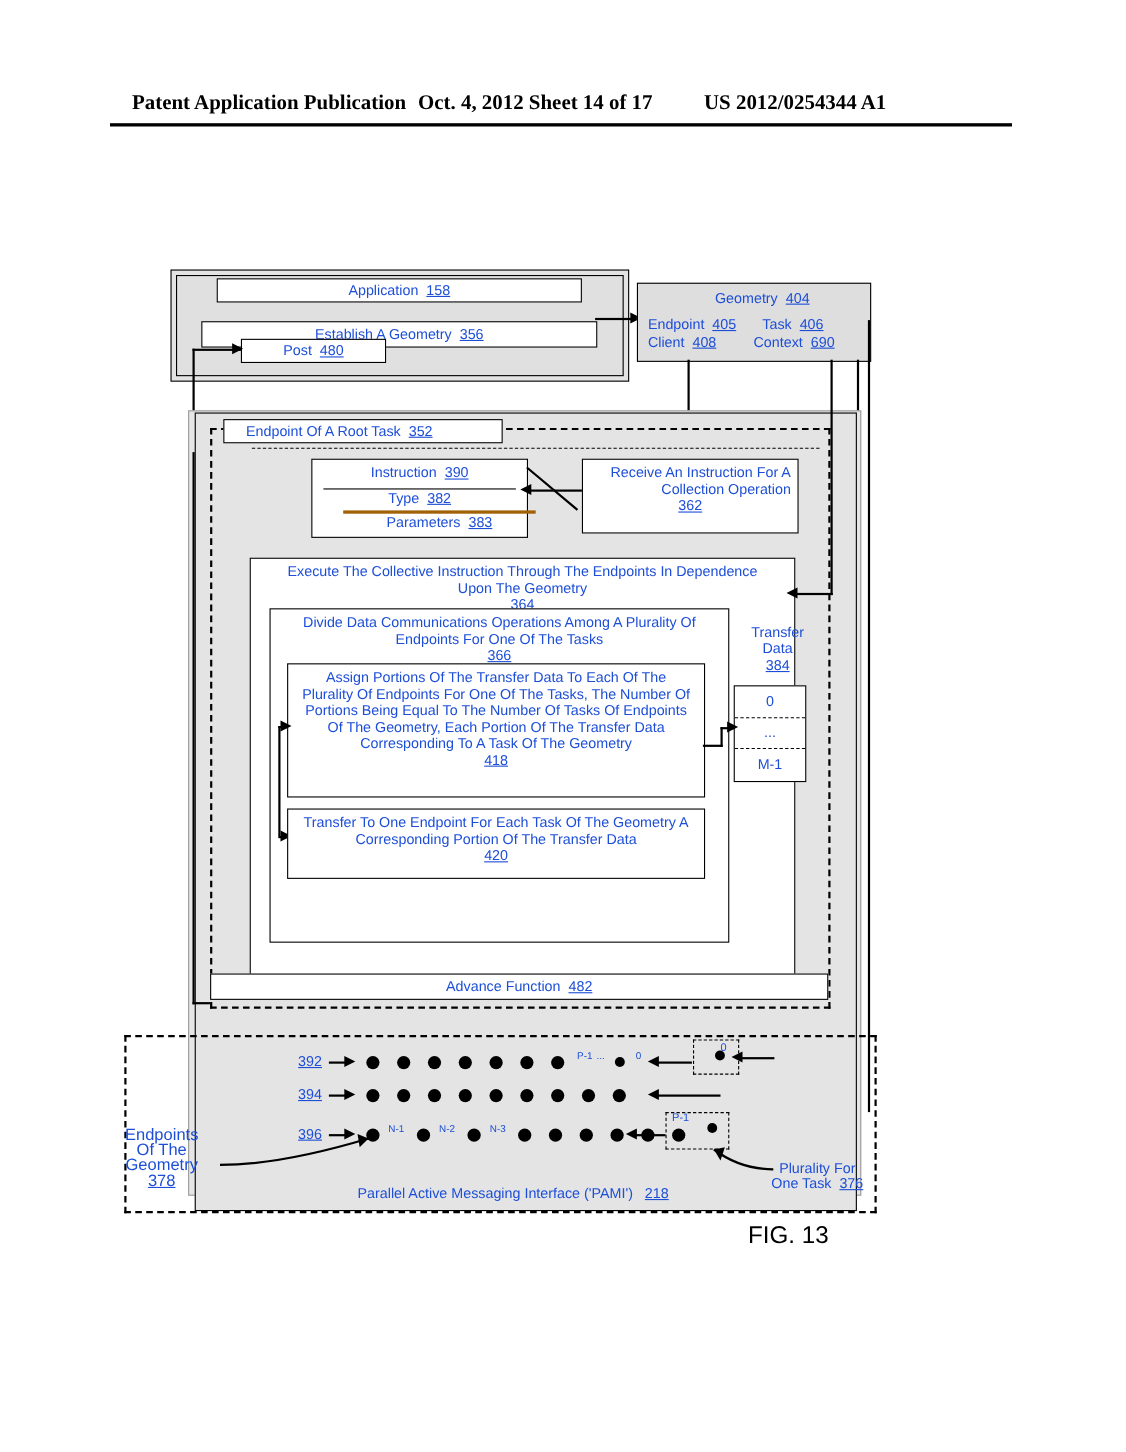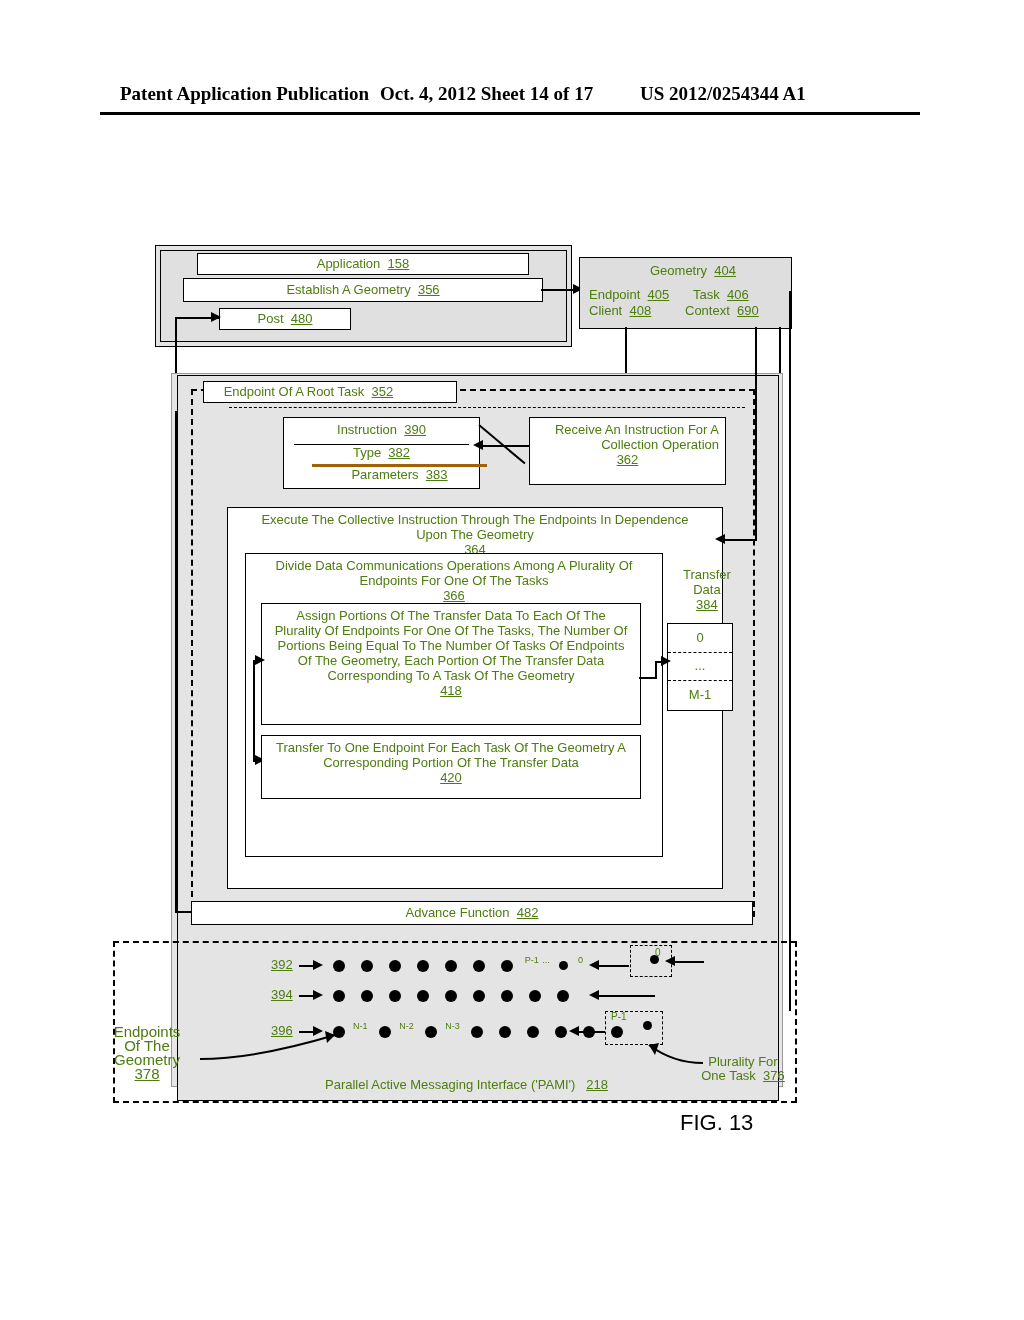--- a/index.html
+++ b/index.html
@@ -30,21 +30,21 @@
   .hdr-right { position:absolute; left:640px; }
   .hr {
     position:absolute;
     top:112px; left:100px; width:820px; height:3px; background:#000;
   }
   .figure {
     position:absolute;
     top:245px; left:165px; width:620px; height:860px;
     font-family: Arial, Helvetica, sans-serif;
     font-size:13px;
-    color:#4d7c0f;
+    color:#1d4ed8;
     text-decoration:underline;
   }
   .u { text-decoration: underline; }
   
   .box { position:absolute; border:1px solid #000; background:#fff; text-align:center; }
   .label { position:absolute; }
   .dash { border:2px dashed #000; position:absolute; background:transparent; }
 
   
   .shade-top-left {
@@ -55,21 +55,21 @@
     position:absolute; left:-5px; top:5px; width:405px; height:90px;
     border:1px solid #000; background:#e0e0e0;
   }
   .shade-top-right {
     position:absolute; left:414px; top:12px; width:211px; height:70px;
     background:#dedede; border:1px solid #000;
   }
 
   
   .app-box   { left:32px; top:8px;  width:330px; height:20px; line-height:20px; }
-  .estab-box { left:18px; top:33px; width:358px; height:22px; line-height:22px; }
+  .estab-box { left:18px; top:47px; width:358px; height:22px; line-height:22px; }
   .post-box  { left:54px; top:63px; width:130px; height:20px; line-height:20px; }
 
   
   .geom-title{ position:absolute; left:468px; top:18px; width:120px; text-align:center; }
   .geom-ep   { position:absolute; left:424px; top:42px; }
   .geom-task { position:absolute; left:528px; top:42px; }
   .geom-cli  { position:absolute; left:424px; top:58px; }
   .geom-ctx  { position:absolute; left:520px; top:58px; }
 
   
@@ -109,21 +109,21 @@
   .xfer-box { left:96px; top:490px; width:378px; height:58px; padding-top:4px;}
 
   
   .tdata-lbl { left:518px; top:322px; text-align:center;}
   .tdata-box { left:502px; top:378px; width:64px; height:86px; }
   .tdata-row0{ position:absolute; left:0; top:0;   width:64px; height:28px; border-bottom:1px dashed #000; line-height:28px;}
   .tdata-row1{ position:absolute; left:0; top:28px;width:64px; height:28px; border-bottom:1px dashed #000; line-height:28px;}
   .tdata-row2{ position:absolute; left:0; top:56px;width:64px; height:30px; line-height:30px;}
 
   
-  .adv-box { left:26px; top:656px; width:560px; height:22px; line-height:22px; }
+  .adv-box { left:26px; top:640px; width:560px; height:22px; line-height:22px; }
 
   
   .pami-dash { left:-52px; top:696px; width:680px; height:158px; }
 
   .dots-row { position:absolute; height:16px; }
   .dot { display:inline-block; width:12px; height:12px; border-radius:50%; background:#000; margin:0 8px; vertical-align:middle;}
   .minidot { display:inline-block; width:9px; height:9px; border-radius:50%; background:#000; margin:0 6px; vertical-align:middle;}
   .rowtag { position:absolute; text-decoration:underline; font-size:13px;}
   .sup   { font-size:9px; position:relative; top:-6px;}
 

